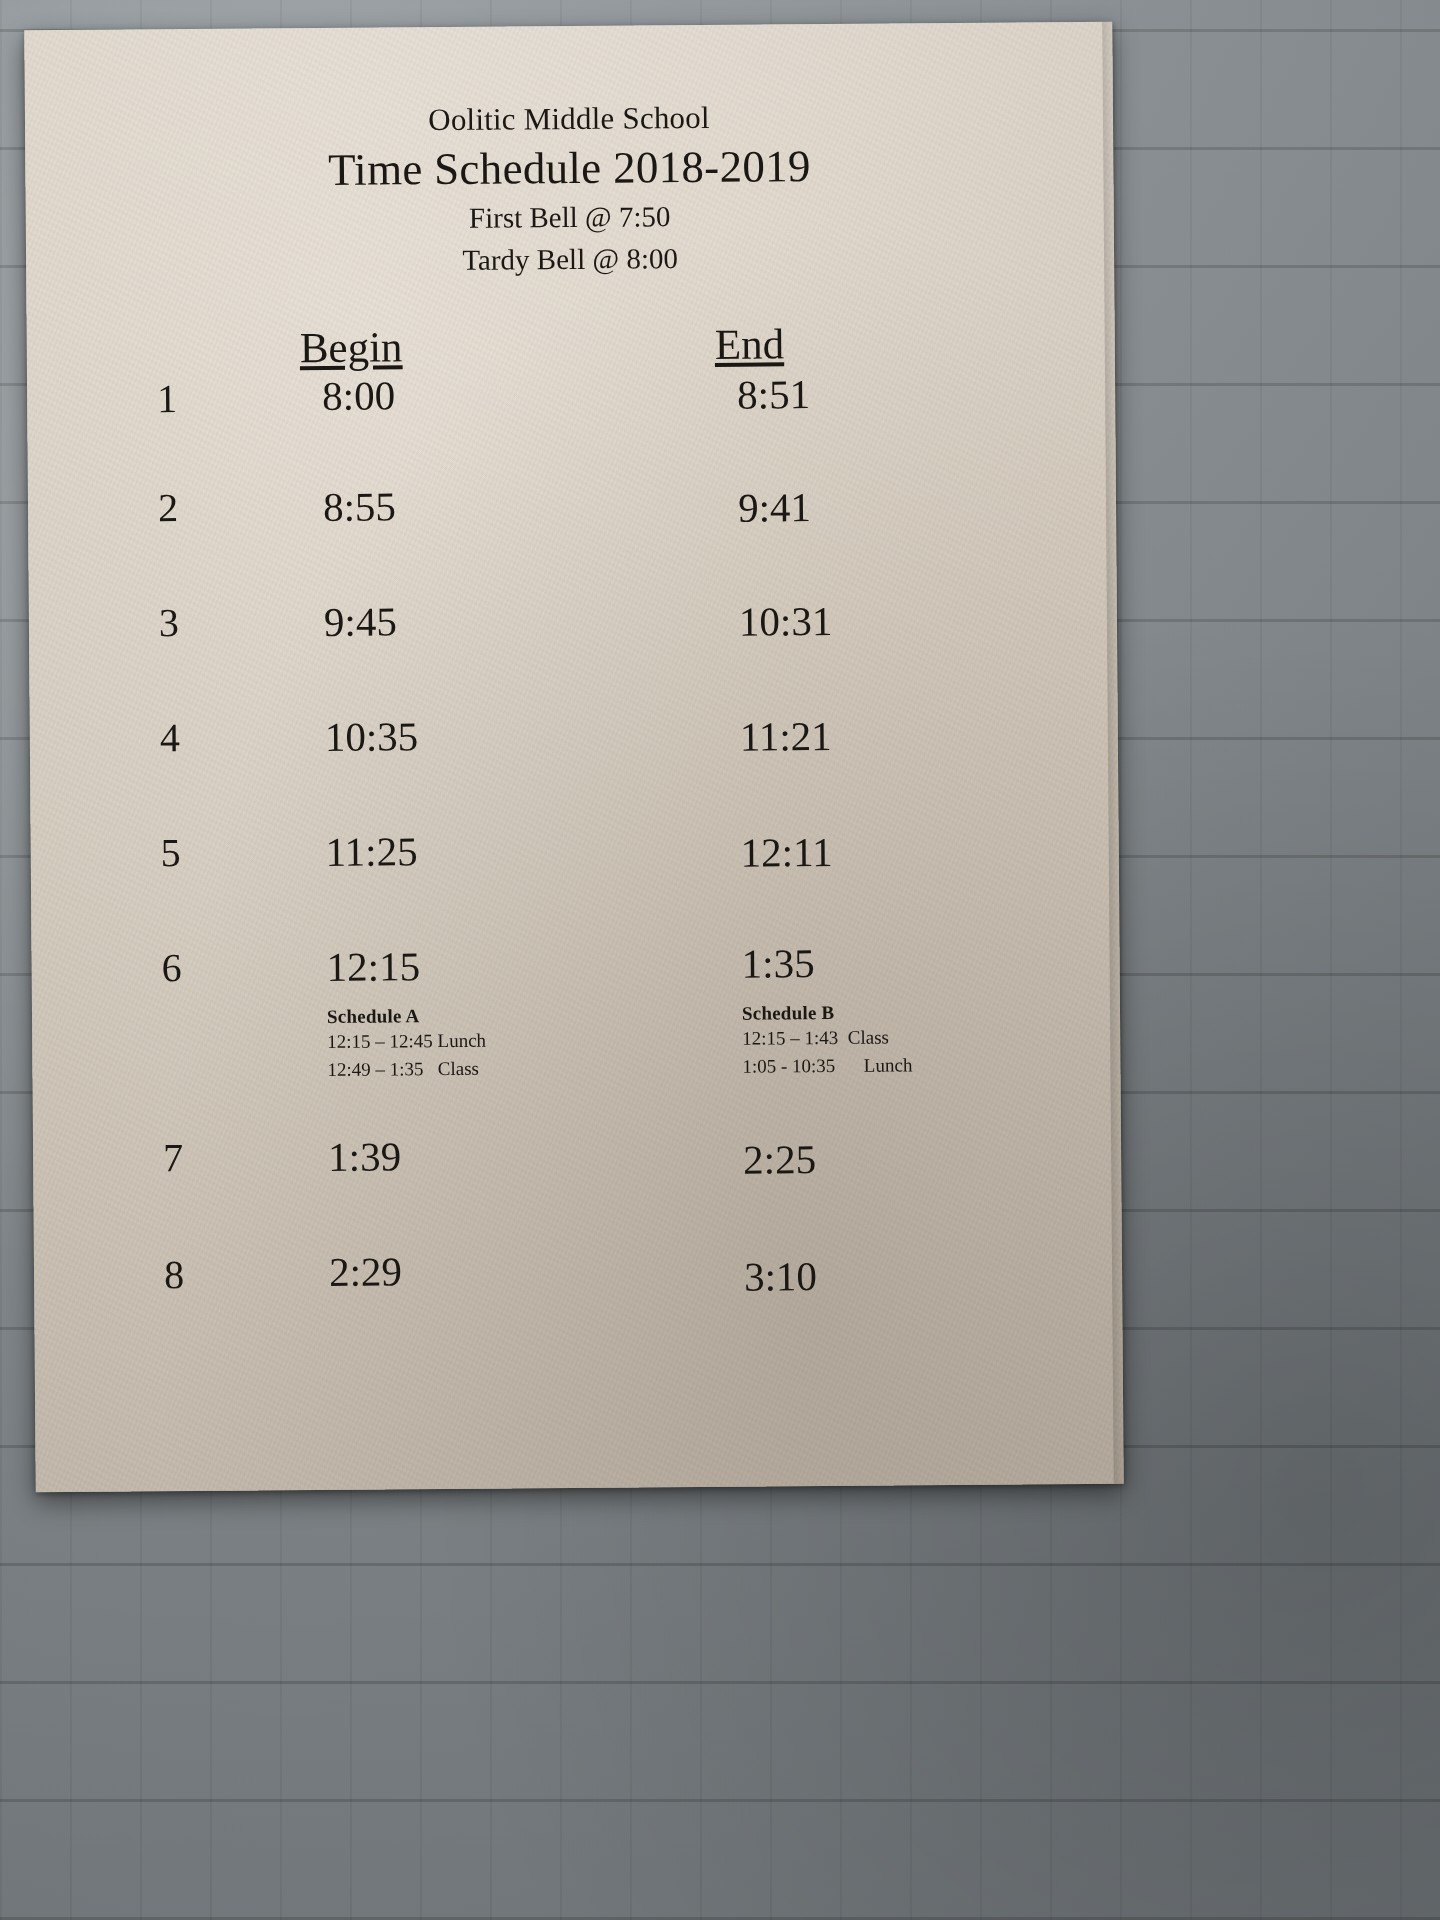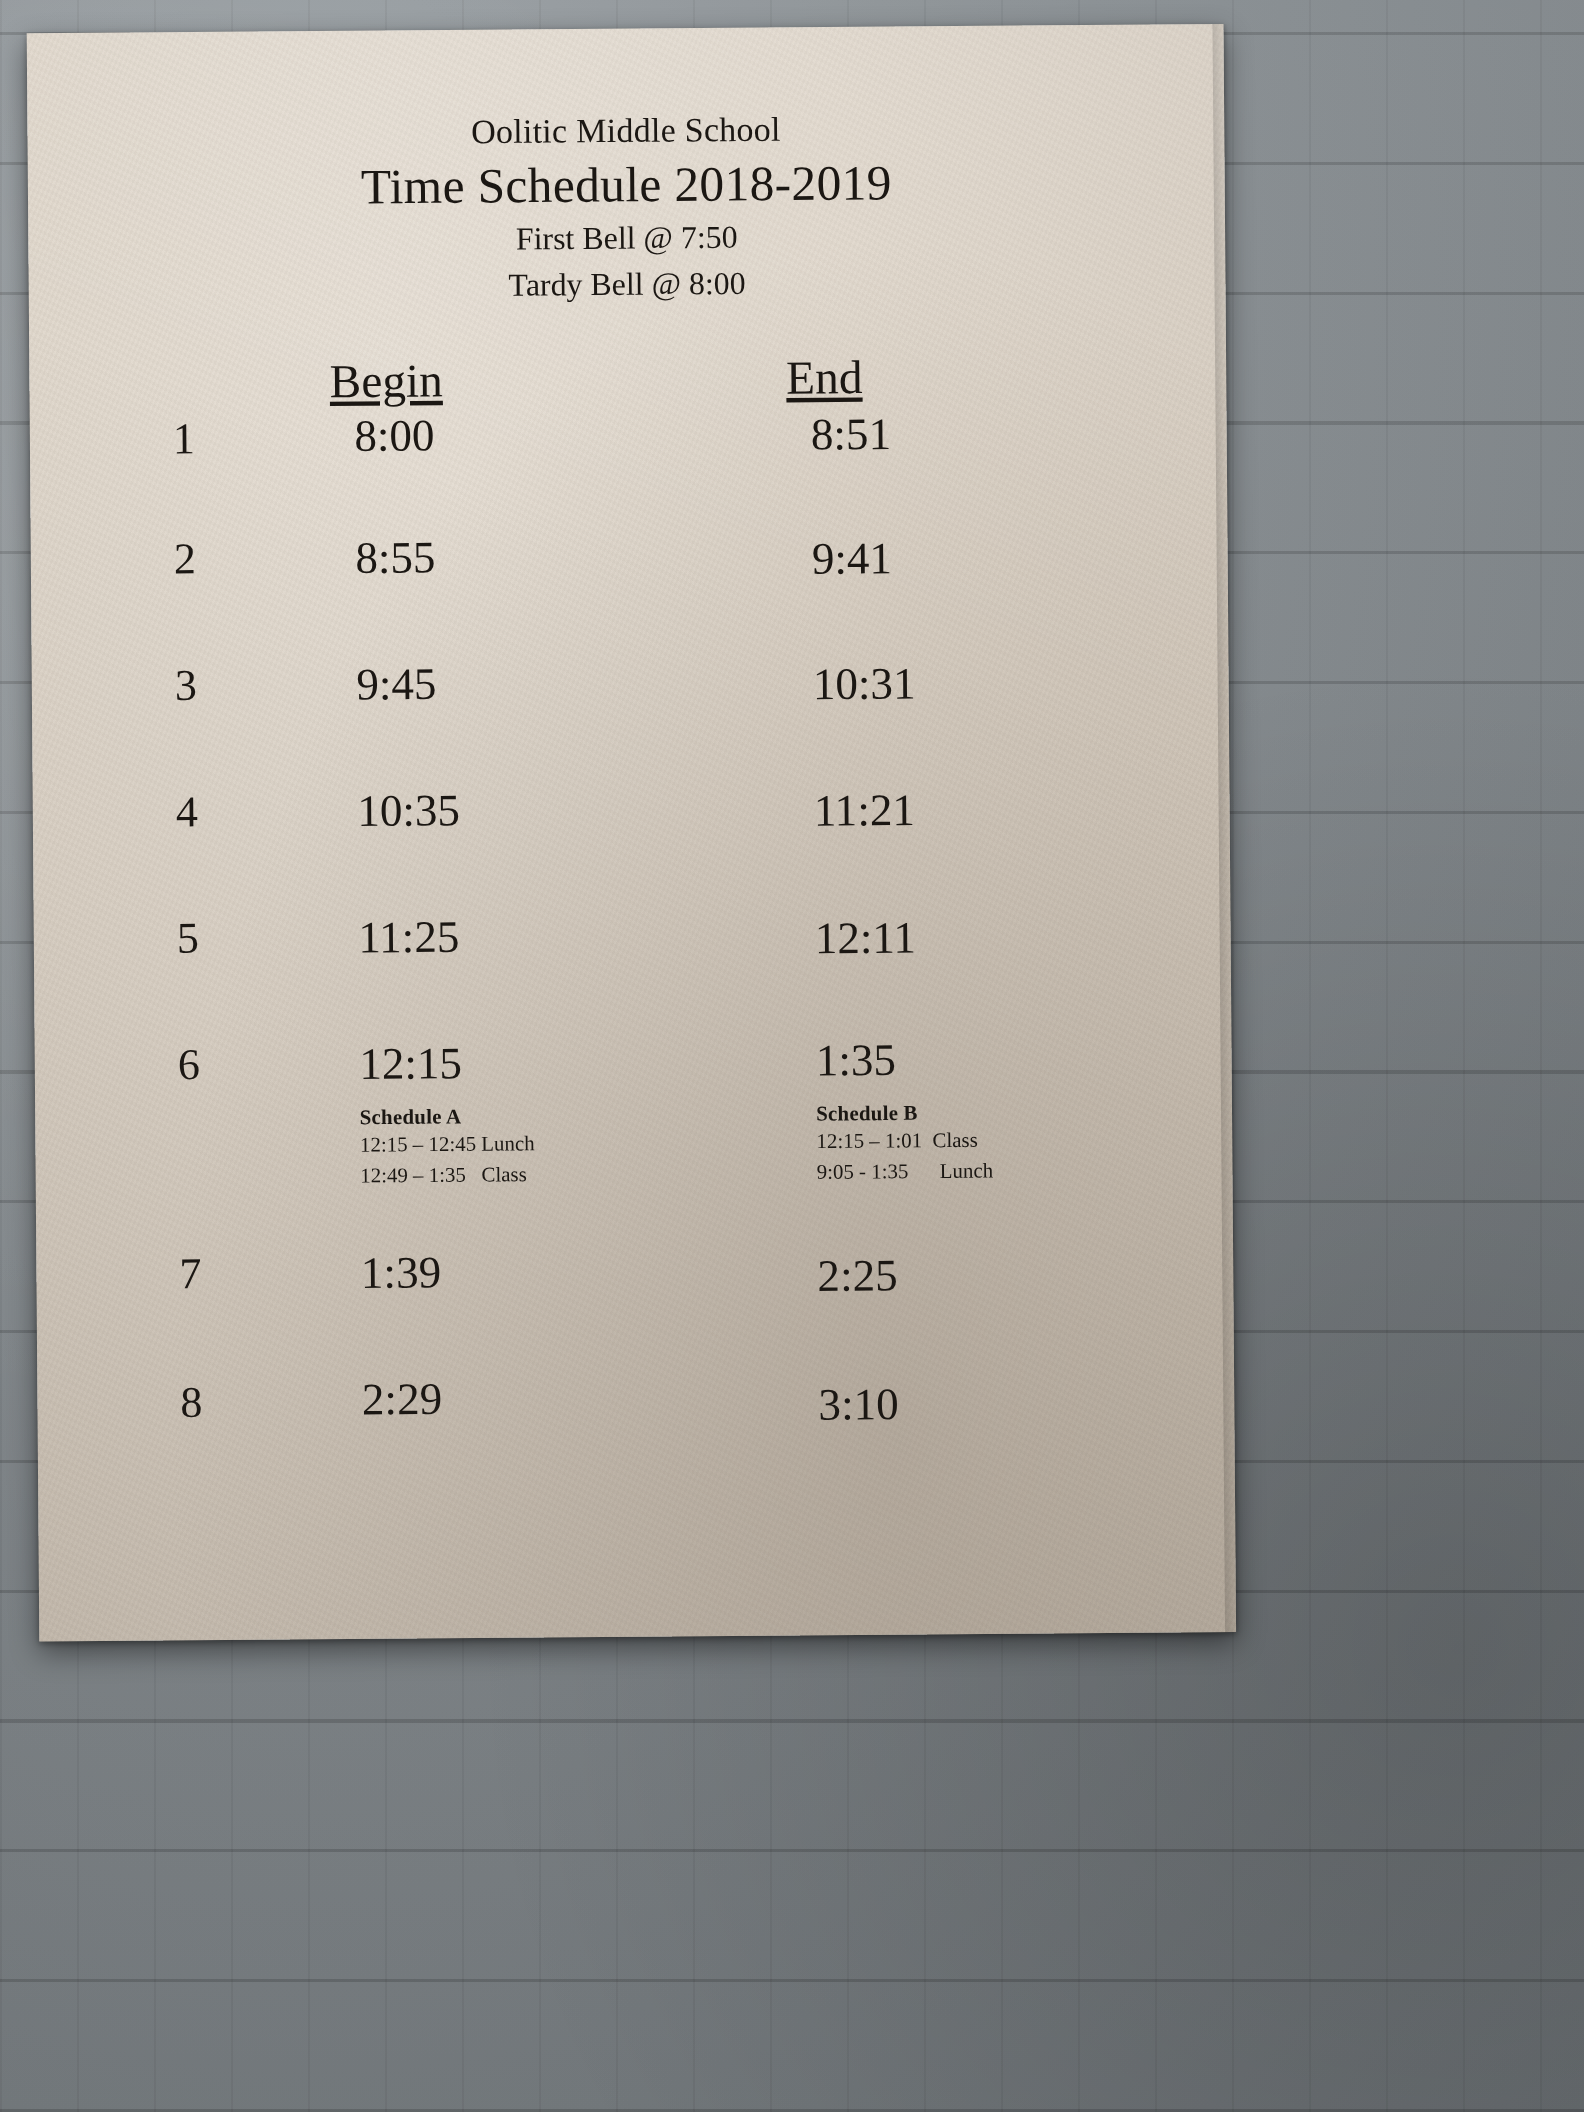--- a/index.html
+++ b/index.html
@@ -248,22 +248,22 @@
         <div class="period">6</div>
         <div class="colblock">
           <div class="time">12:15</div>
           <div class="sub-title">Schedule A</div>
           <div class="sub-line">12:15 – 12:45 Lunch</div>
           <div class="sub-line">12:49 – 1:35   Class</div>
         </div>
         <div class="colblock second">
           <div class="time">1:35</div>
           <div class="sub-title">Schedule B</div>
-          <div class="sub-line">12:15 – 1:01  Class</div>
-          <div class="sub-line">9:05 - 1:35      Lunch</div>
+          <div class="sub-line">12:15 – 1:43  Class</div>
+          <div class="sub-line">1:05 - 10:35      Lunch</div>
         </div>
       </div>
 
       <div class="row r7">
         <div class="period">7</div>
         <div class="begin">1:39</div>
         <div class="end">2:25</div>
       </div>
 
       <div class="row r8">

